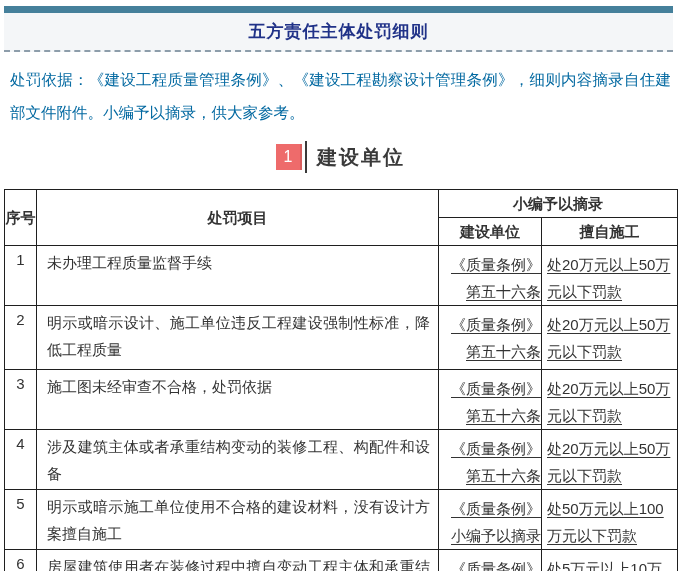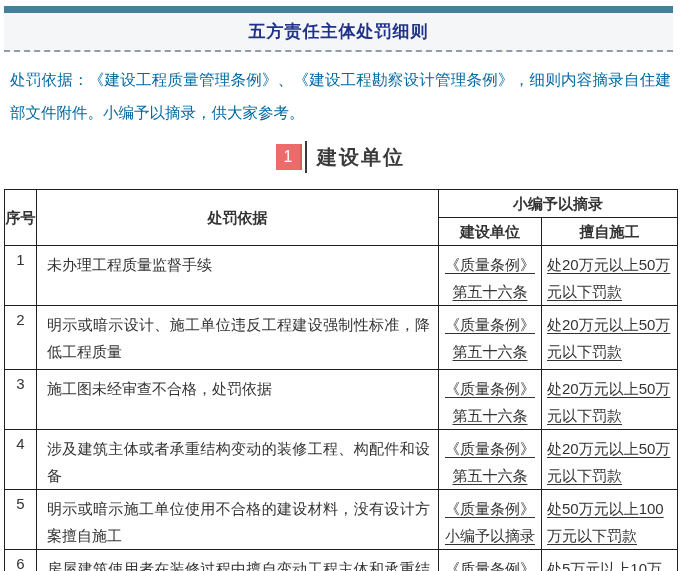--- a/index.html
+++ b/index.html
@@ -110,23 +110,24 @@
 
   td.c-no {
     text-align: center;
     padding-top: 5px;
     font-size: 15px;
   }
   td.c-item {
     padding: 5px 8px 0 10px;
     line-height: 27px;
     text-align: justify;
+    font-family: Liberation Mono, monospace;
   }
   td.c-basis {
-    text-align: center;
+    text-align: right;
     padding-top: 5px;
     line-height: 27px;
   }
   td.c-basis span, td.c-content {
     text-decoration: underline;
     text-underline-offset: 3px;
     text-decoration-thickness: 1px;
   }
   td.c-content {
     padding: 5px 2px 0 5px;
@@ -153,21 +154,21 @@
   <table class="penalty-table">
     <colgroup>
       <col class="c1">
         <col class="c2">
         <col class="c3">
         <col class="c4">
     </colgroup>
     <thead>
       <tr>
         <th rowspan="2">序号</th>
-        <th rowspan="2">处罚依据</th>
+        <th rowspan="2">处罚项目</th>
         <th colspan="2">小编予以摘录</th>
       </tr>
       <tr>
         <th>建设单位</th>
         <th>擅自施工</th>
       </tr>
     </thead>
     <tbody>
       <tr class="r1">
         <td class="c-no">1</td>

